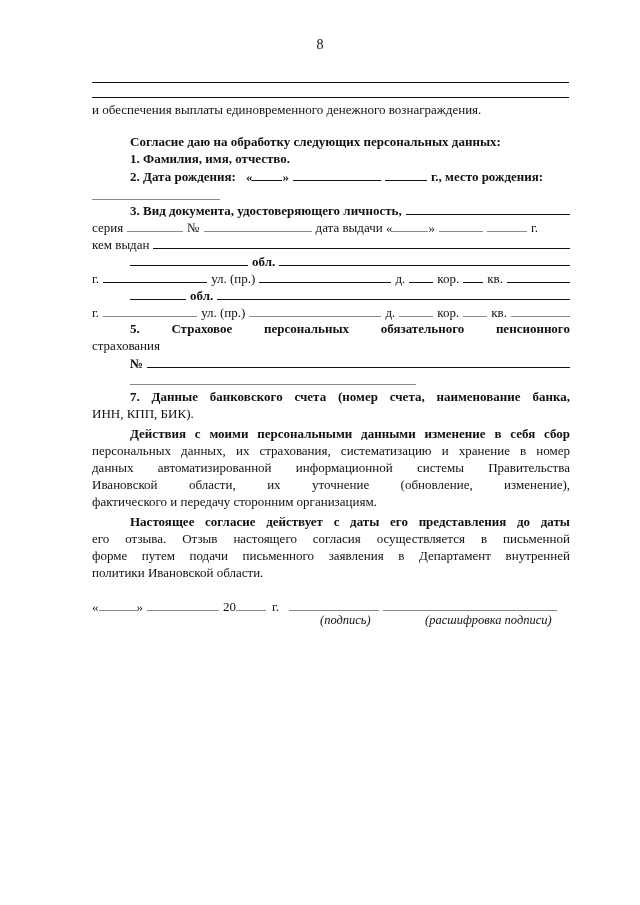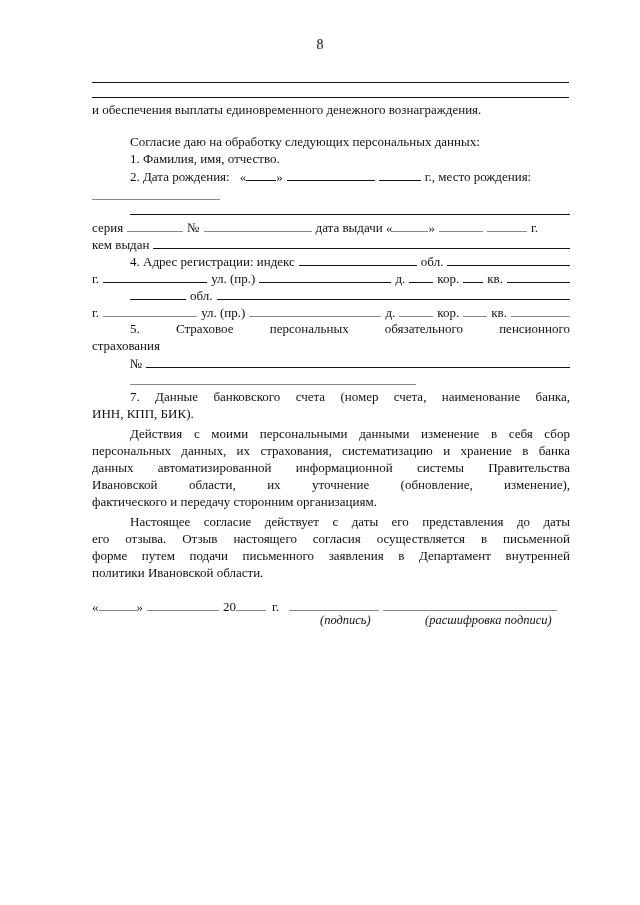--- a/index.html
+++ b/index.html
@@ -4,21 +4,21 @@
 <style>
   html, body { margin: 0; padding: 0; background: #ffffff; }
   body { width: 640px; height: 905px; position: relative; overflow: hidden;
          font-family: "Liberation Serif", "DejaVu Serif", serif; color: #111; }
   .page-number { position: absolute; top: 37px; left: 0; width: 640px; text-align: center; font-size: 14px; }
   .hr { position: absolute; left: 92px; width: 477px; height: 0; border-top: 1.6px solid #111; }
   .line { position: absolute; left: 92px; width: 478px; font-size: 13px; line-height: 17px; white-space: nowrap; }
   .just { display: flex; justify-content: space-between; }
   .blank { display: inline-block; border-bottom: 1px solid #111; height: 13px; vertical-align: baseline; }
   .blank.grey { border-bottom-color: #888; }
-  .indent { padding-left: 38px; box-sizing: border-box; }
+  .indent { padding-left: 38px; box-sizing: border-box; font-weight: bold; }
   .fill { flex: 1; }
   .row { display: flex; align-items: baseline; gap: 4px; }
   .caption { position: absolute; font-size: 12.5px; font-style: italic; }
 </style>
 </head>
 <body>
 
 <div class="page-number">8</div>
 
 <div class="hr" style="top:82px"></div>
@@ -34,41 +34,41 @@
   <span style="margin-left:6px">«</span>
     <span class="blank" style="width:30px;margin-left:-4px"></span>
     <span style="margin-left:-4px">»</span>
   <span class="blank" style="width:88px"></span>
   <span class="blank" style="width:42px"></span>
   <span>г., место рождения:</span>
 </div>
 <div class="hr" style="top:199px;width:128px;border-top:1px solid #888"></div>
 
 <div class="line indent row" style="top:201px">
+  <span>3. Вид документа, удостоверяющего личность,</span>
   <span class="blank fill"></span>
 </div>
 <div class="line row" style="top:218px">
   <span>серия</span>
   <span class="blank grey" style="width:56px"></span>
   <span>№</span>
   <span class="blank grey" style="width:108px"></span>
   <span>дата выдачи «</span>
     <span class="blank grey" style="width:36px;margin-left:-4px"></span>
     <span style="margin-left:-4px">»</span>
   <span class="blank grey" style="width:44px"></span>
   <span class="blank grey" style="width:40px"></span>
   <span>г.</span>
 </div>
 <div class="line row" style="top:235px">
   <span>кем выдан</span>
   <span class="blank fill"></span>
 </div>
 
 <div class="line indent row" style="top:252px">
-  <span>4. Адрес регистрации: индекс</span>
   <span class="blank" style="width:118px"></span>
   <span>обл.</span>
   <span class="blank fill"></span>
 </div>
 <div class="line row" style="top:269px">
   <span>г.</span>
   <span class="blank" style="width:104px"></span>
   <span>ул. (пр.)</span>
   <span class="blank" style="width:132px"></span>
   <span>д.</span>
@@ -139,21 +139,21 @@
 </div>
 <div class="line just" style="top:442px">
   <span>персональных</span>
     <span>данных,</span>
     <span>их</span>
     <span>страхования,</span>
     <span>систематизацию</span>
     <span>и</span>
     <span>хранение</span>
     <span>в</span>
-    <span>банка</span>
+    <span>номер</span>
 </div>
 <div class="line just" style="top:459px">
   <span>данных</span>
     <span>автоматизированной</span>
     <span>информационной</span>
     <span>системы</span>
     <span>Правительства</span>
 </div>
 <div class="line just" style="top:476px">
   <span>Ивановской</span>

